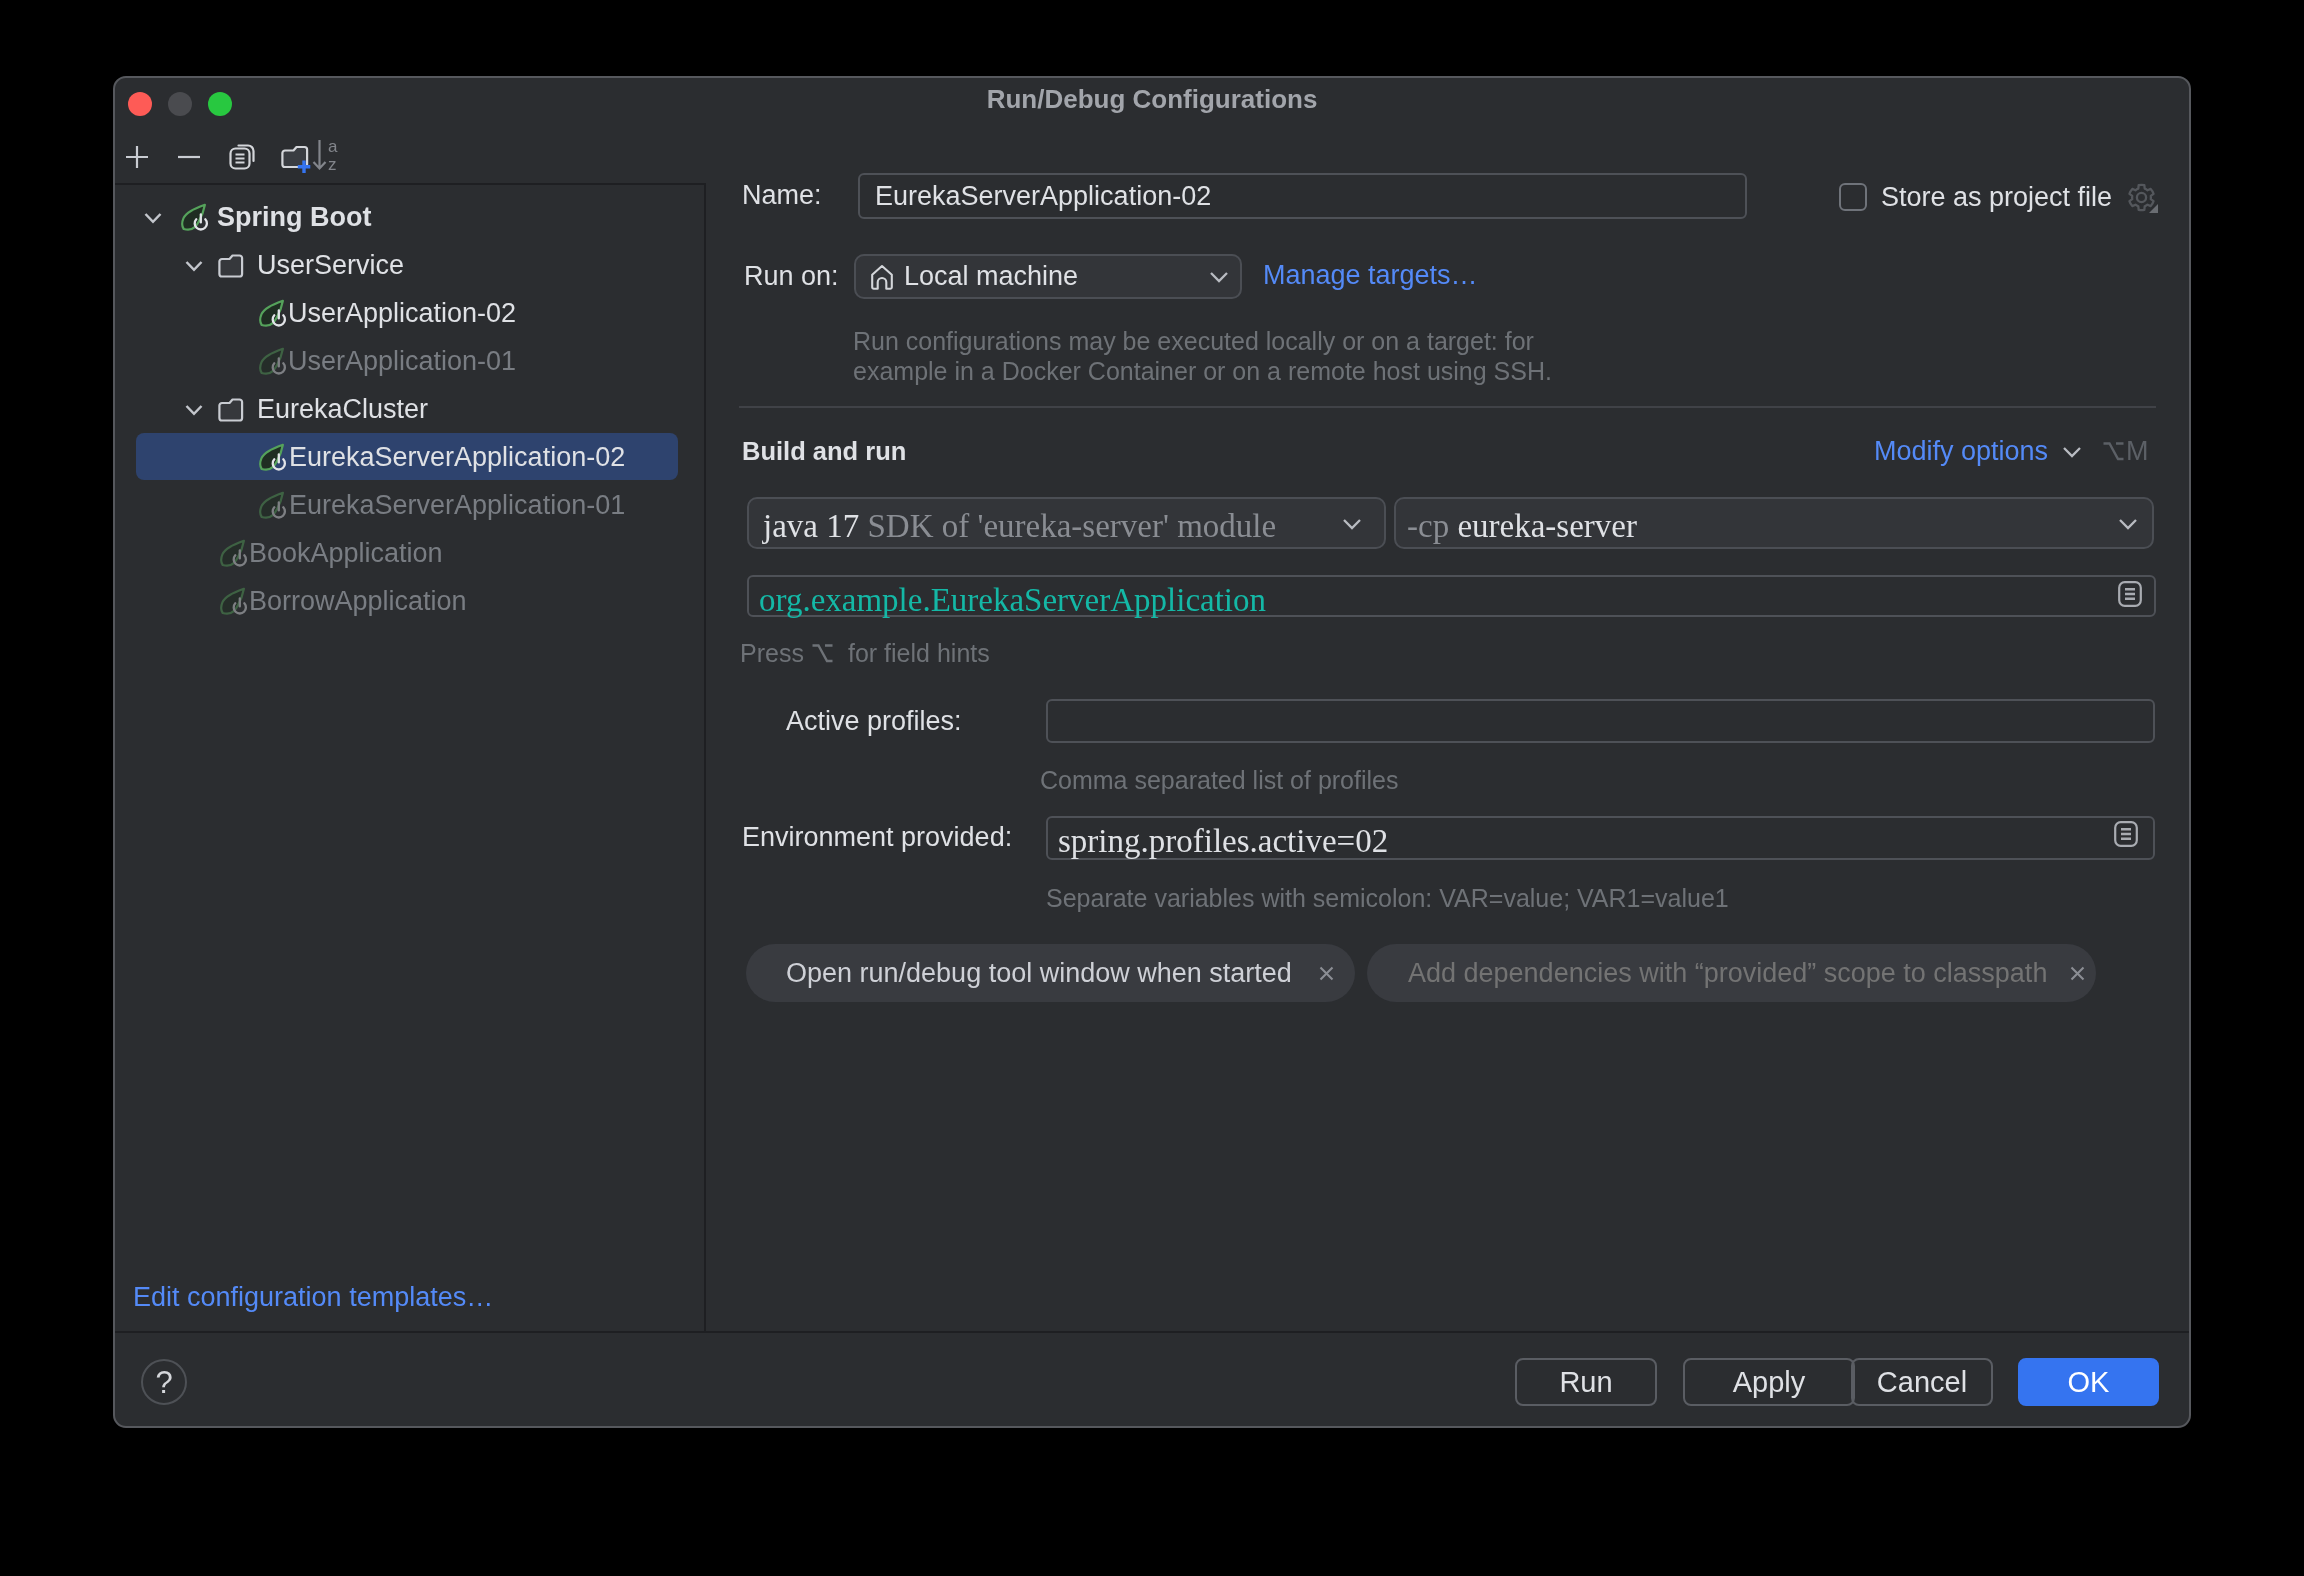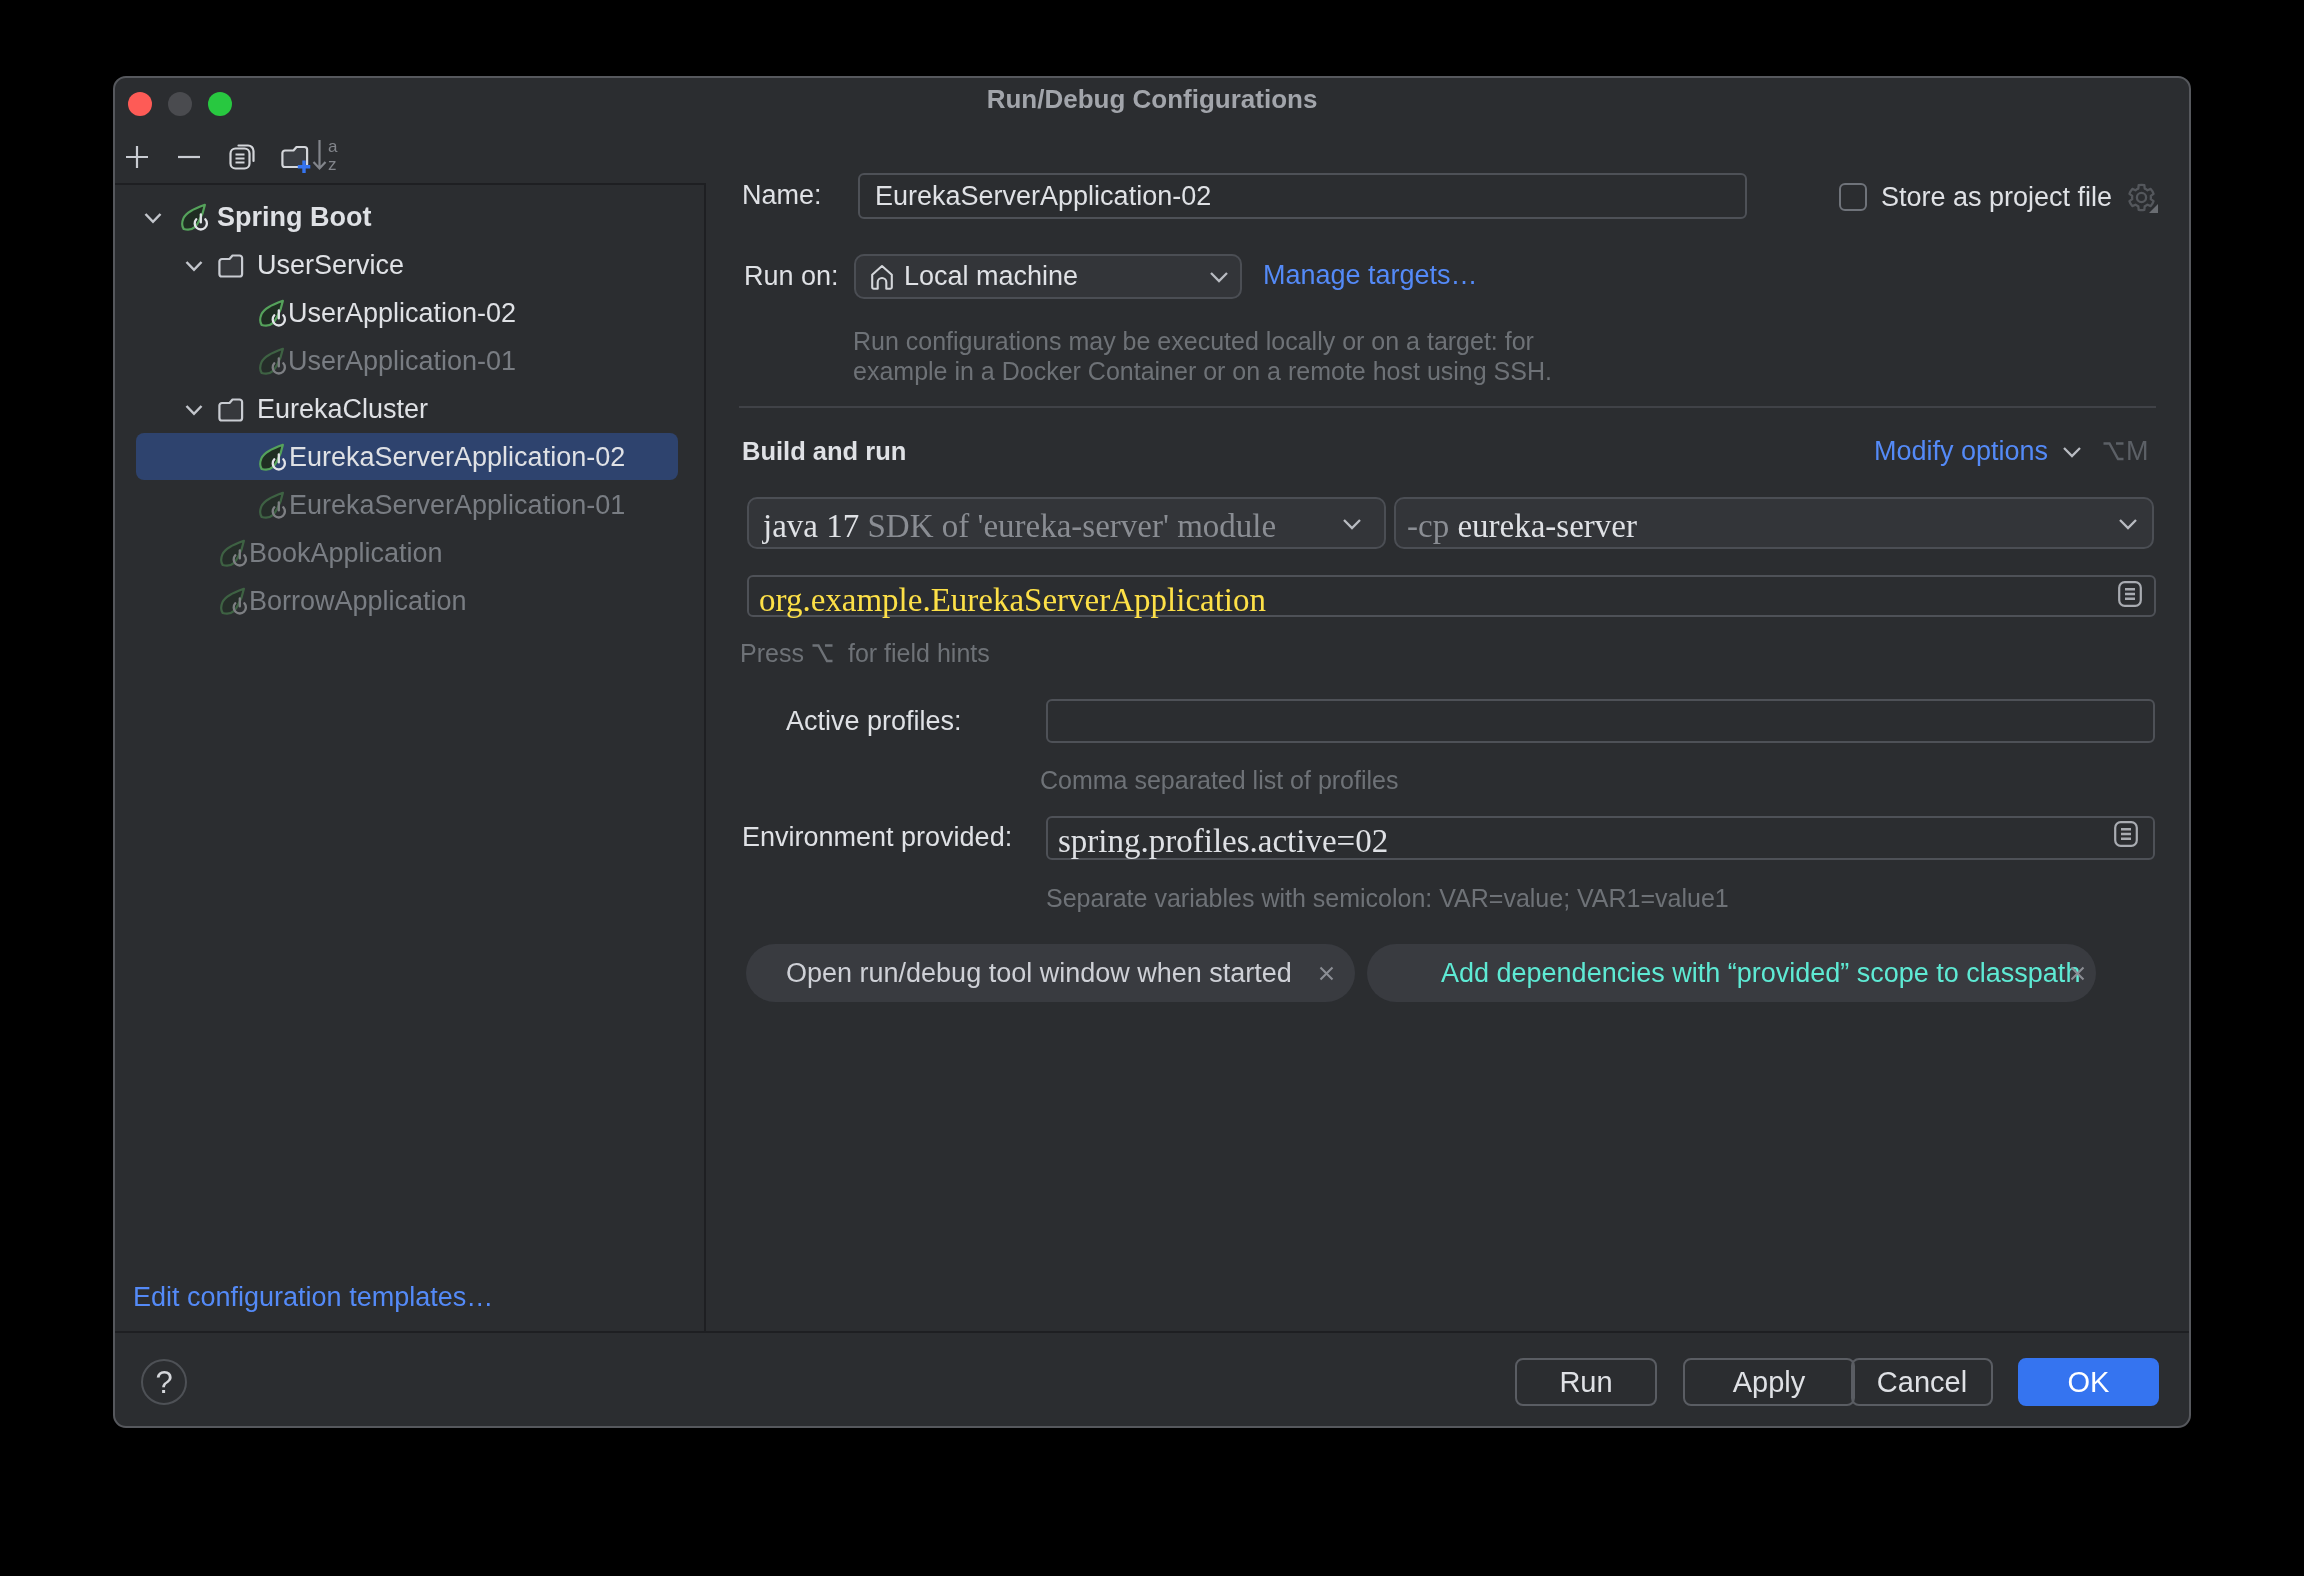--- a/index.html
+++ b/index.html
@@ -173,21 +173,21 @@
   <svg style="left:1342px; top:518px;" width="20" height="12" viewBox="0 0 20 12">
     <path d="M2 2 L10 10 L18 2" fill="none" stroke="#b9bcc2" stroke-width="2.3"></path>
   </svg>
   <div class="combo" style="left:1394px; top:497px; width:760px; height:52px;"></div>
   <div class="t mono" style="left:1407px; top:510px;"><span class="mgray">-cp</span> eureka-server</div>
   <svg style="left:2118px; top:518px;" width="20" height="12" viewBox="0 0 20 12">
     <path d="M2 2 L10 10 L18 2" fill="none" stroke="#b9bcc2" stroke-width="2.3"></path>
   </svg>
 
   <div class="field" style="left:747px; top:575px; width:1409px; height:42px;"></div>
-  <div class="t mono" style="left:759px; top:584px; color:#fde047;">org.example.EurekaServerApplication</div>
+  <div class="t mono" style="left:759px; top:584px; color:#14b8a6;">org.example.EurekaServerApplication</div>
   <svg style="left:2118px; top:581px;" width="24" height="26" viewBox="0 0 24 26">
     <rect x="1.2" y="1.2" width="21.6" height="23.6" rx="5.5" fill="none" stroke="#a9acb2" stroke-width="2.2"></rect>
     <path d="M7 8.2 h10 M7 13 h10 M7 17.8 h10" stroke="#a9acb2" stroke-width="2.6"></path>
   </svg>
 
   <div class="t hint" style="left:740px; top:641px;">Press </div>
   <svg style="left:812px; top:644px;" width="21" height="19" viewBox="0 0 21 19">
     <path d="M0.5 1.5 h6 l8.5 15.5 h5.5 M13 1.5 h7.5" fill="none" stroke="#6e7277" stroke-width="2.4"></path>
   </svg>
   <div class="t hint" style="left:848px; top:641px;">for field hints</div>
@@ -204,21 +204,21 @@
     <path d="M7 8.2 h10 M7 13 h10 M7 17.8 h10" stroke="#a9acb2" stroke-width="2.6"></path>
   </svg>
   <div class="t hint" style="left:1046px; top:886px;">Separate variables with semicolon: VAR=value; VAR1=value1</div>
 
   <div class="abs" style="left:746px; top:944px; width:609px; height:58px; border-radius:29px; background:#393b40;"></div>
   <div class="t" style="left:786px; top:960px; color:#ced0d6;">Open run/debug tool window when started</div>
   <svg style="left:1318px; top:965px;" width="17" height="17" viewBox="0 0 17 17">
     <path d="M2.5 2.5 L14.5 14.5 M14.5 2.5 L2.5 14.5" stroke="#8b8e94" stroke-width="2.1"></path>
   </svg>
   <div class="abs" style="left:1367px; top:944px; width:729px; height:58px; border-radius:29px; background:#393b40;"></div>
-  <div class="t" style="left:1441px; top:960px; color:#5eead4;">Add dependencies with “provided” scope to classpath</div>
+  <div class="t" style="left:1408px; top:960px; color:#737373;">Add dependencies with “provided” scope to classpath</div>
   <svg style="left:2069px; top:965px;" width="17" height="17" viewBox="0 0 17 17">
     <path d="M2.5 2.5 L14.5 14.5 M14.5 2.5 L2.5 14.5" stroke="#8b8e94" stroke-width="2.1"></path>
   </svg>
 
   <div class="t link" style="left:133px; top:1284px;">Edit configuration templates…</div>
 
   <div class="abs" style="left:141px; top:1359px; width:46px; height:46px; border:2px solid #4e5156; border-radius:50%;"></div>
   <div class="t" style="left:141px; top:1367px; width:46px; text-align:center; font-size:31px; color:#d4d6da;">?</div>
 
   <div class="btn" style="left:1515px; top:1358px; width:142px; height:48px;">Run</div>

